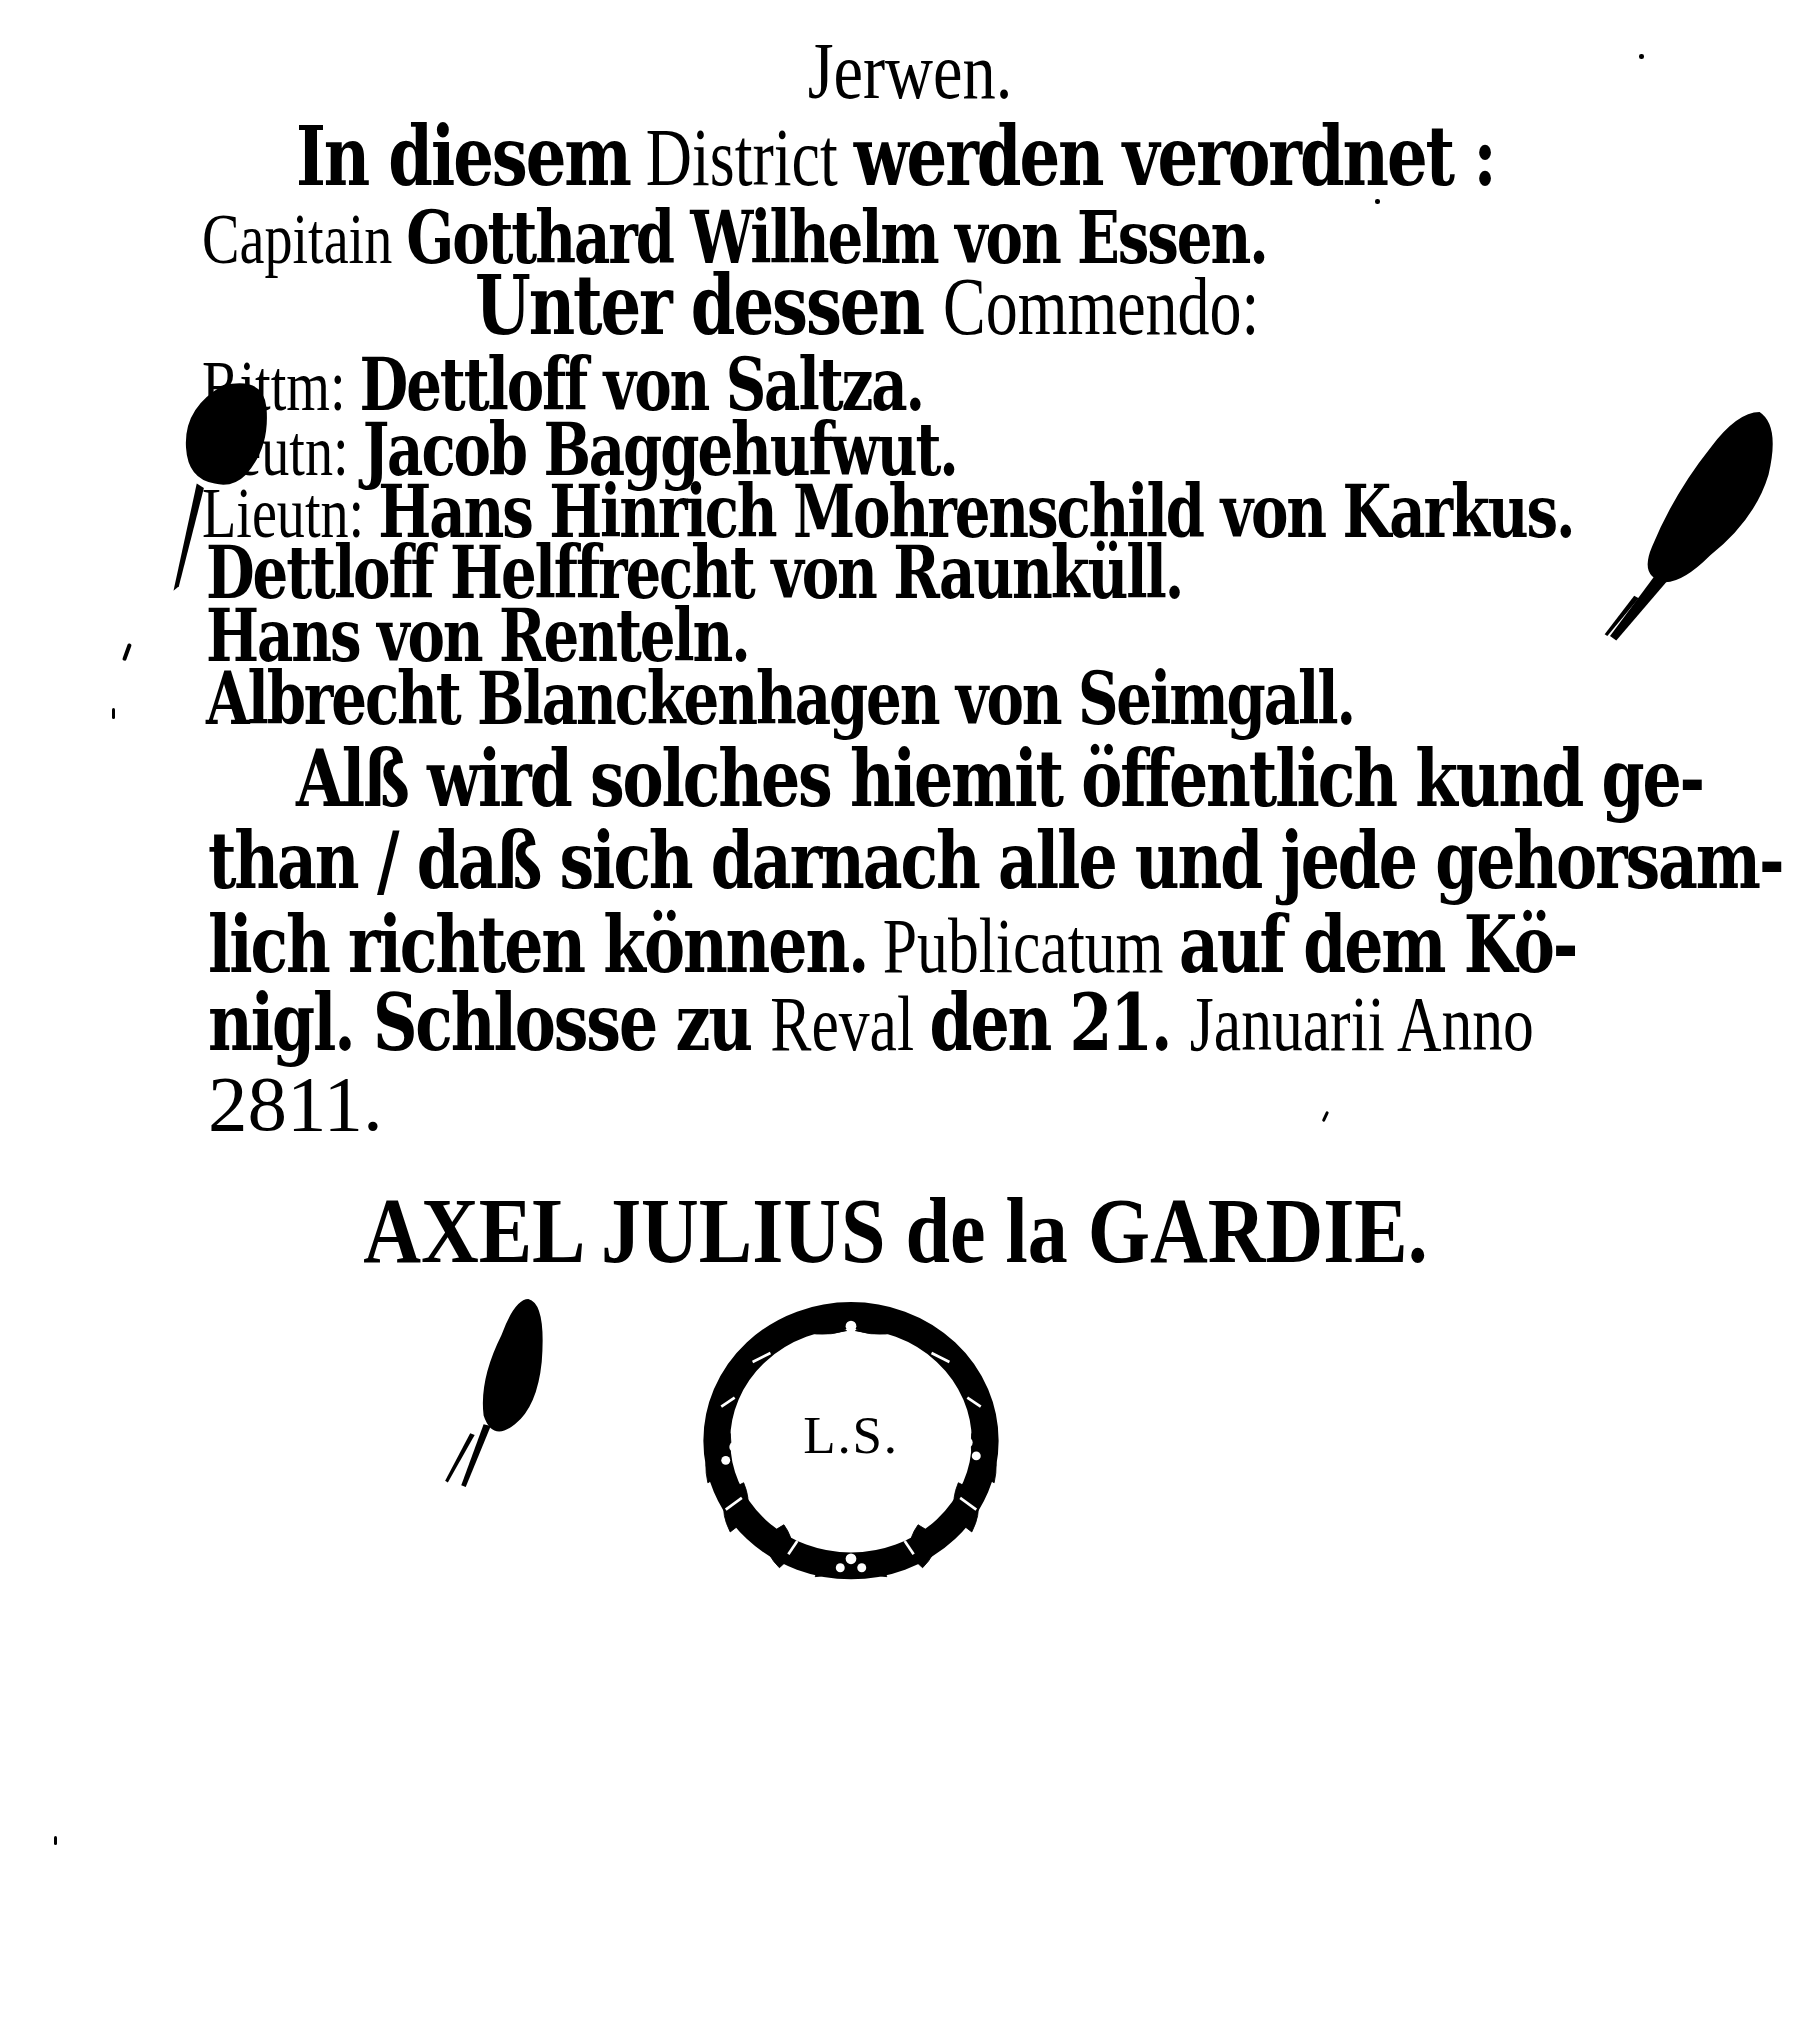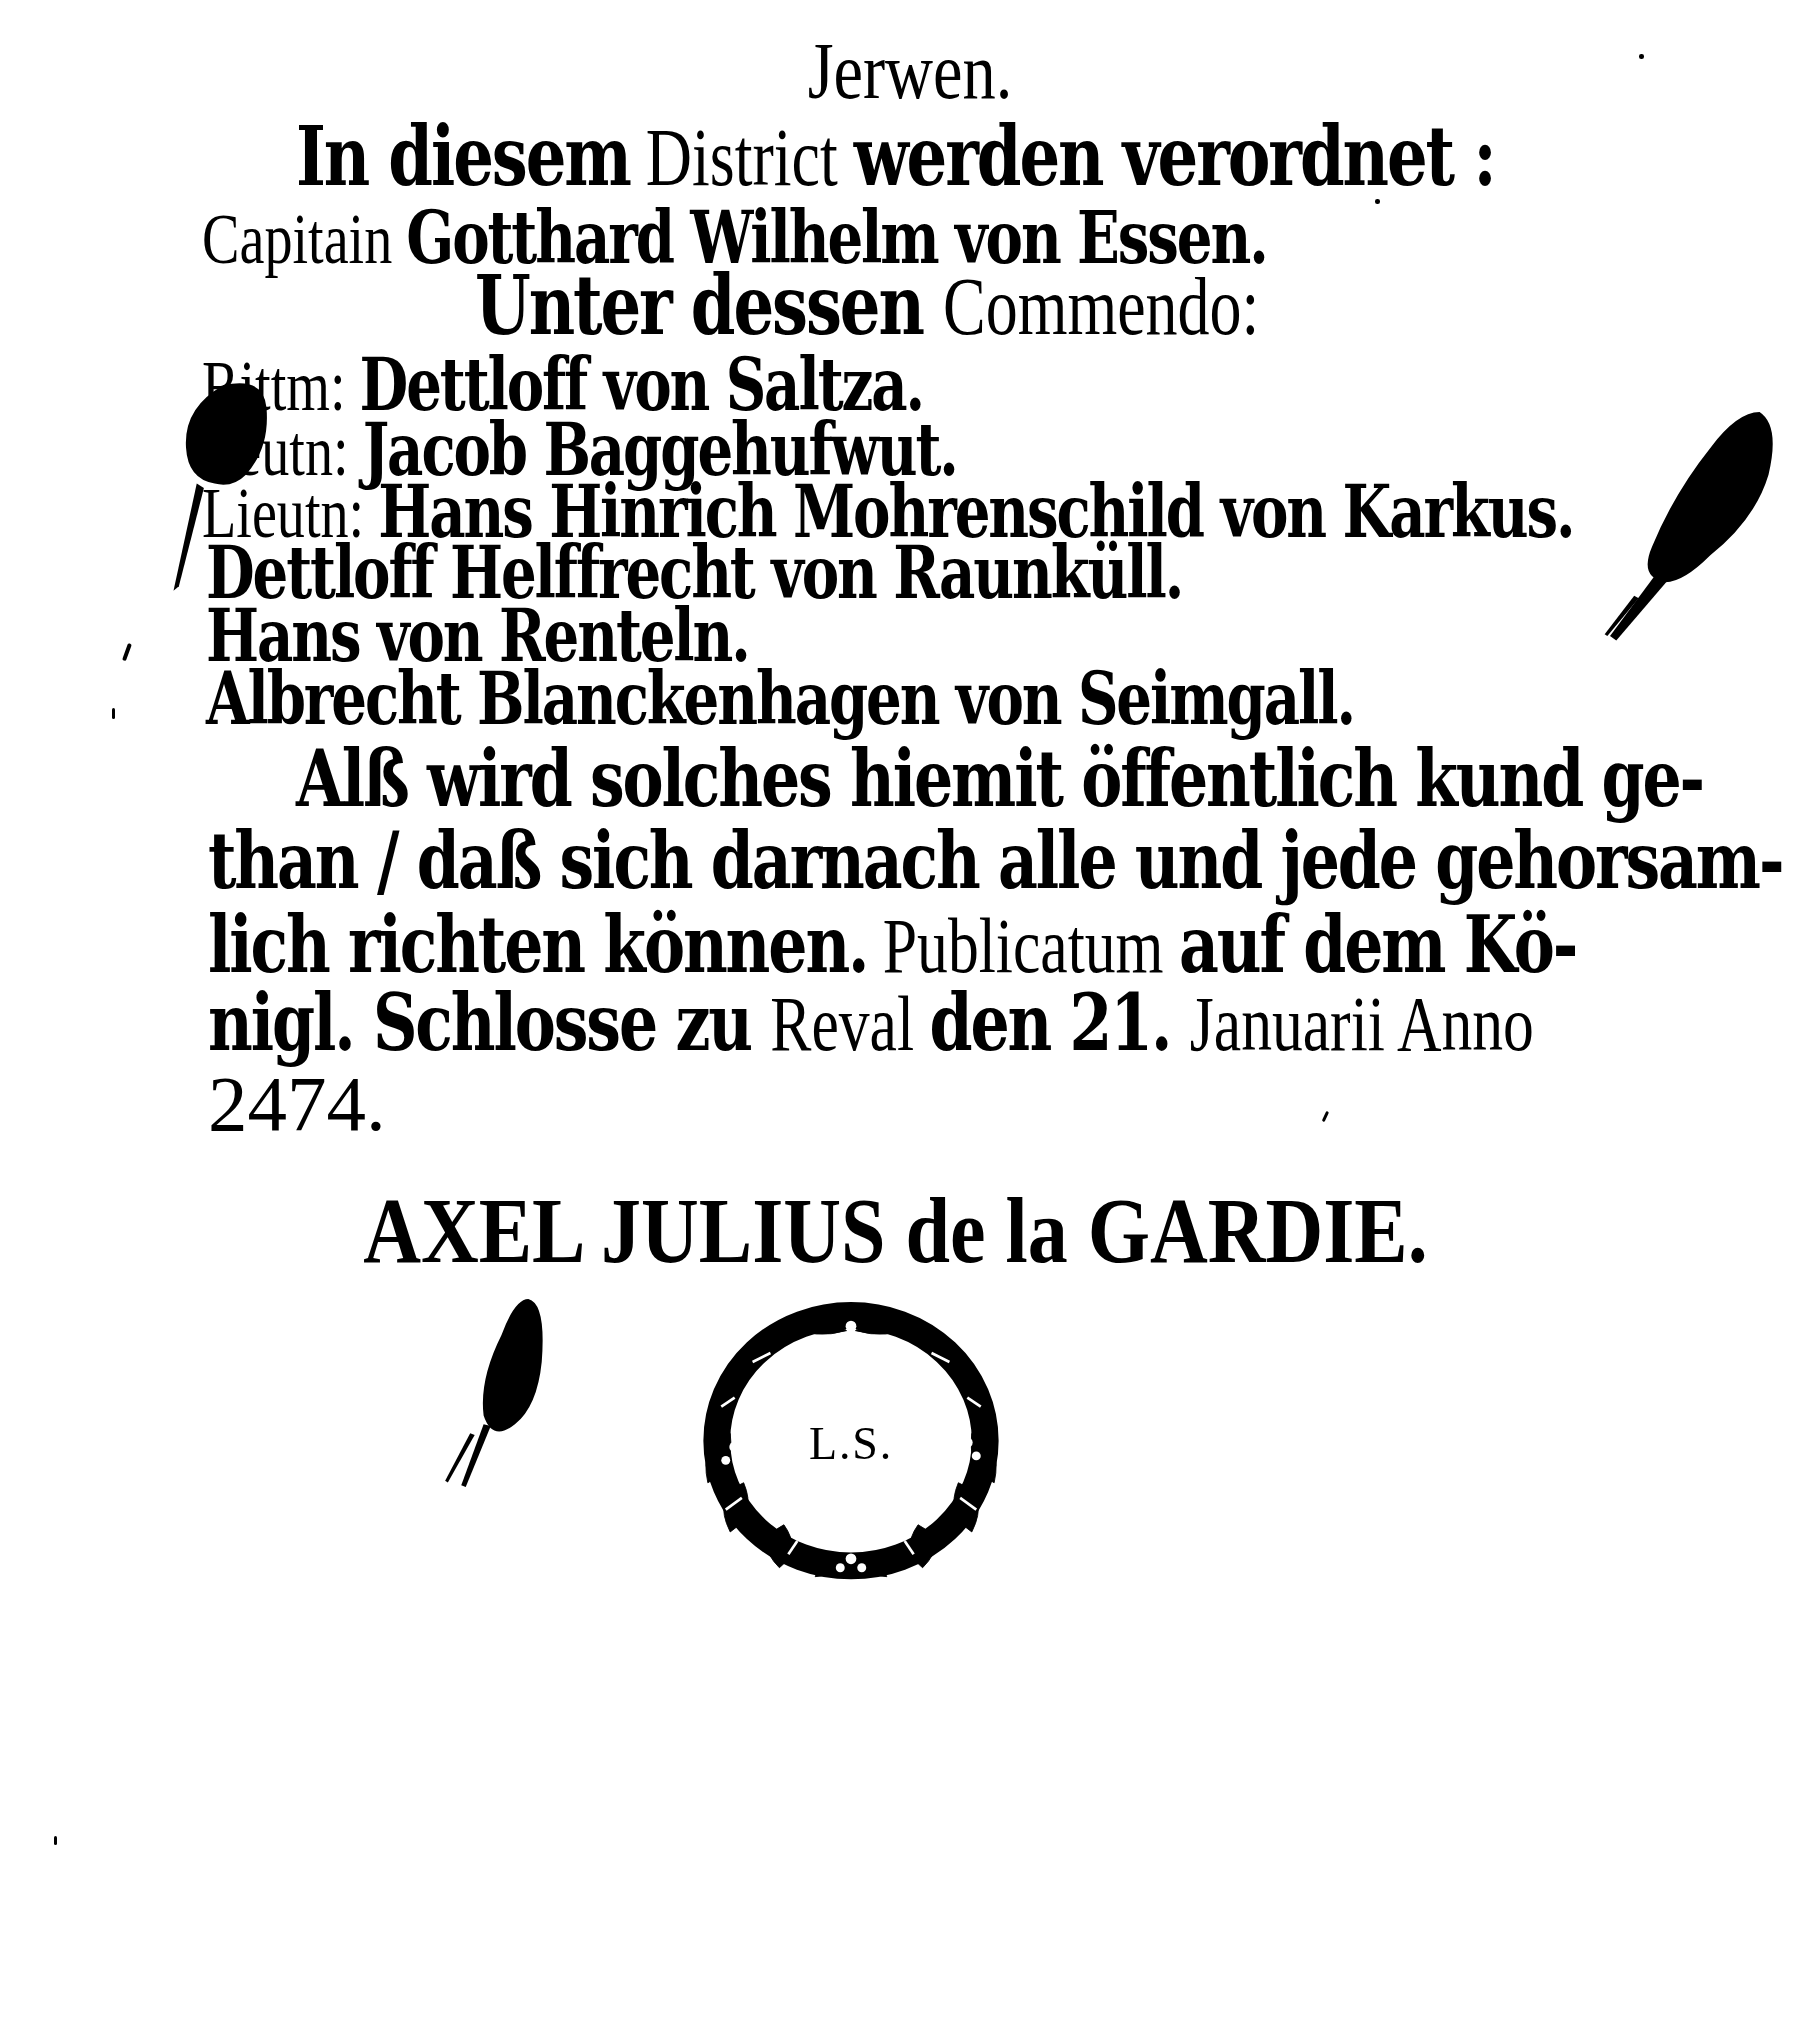--- a/index.html
+++ b/index.html
@@ -95,23 +95,22 @@
     #seal {
       position: absolute;
       left: 681px; top: 1290px;
       width: 340px; height: 296px;
     }
     #seal-label {
       position: absolute;
       left: 0; width: 340px; top: 115px;
       text-align: center;
       font-family: "Liberation Serif", serif;
-      font-size: 46px;
+      font-size: 53px;
       letter-spacing: 1.8px;
-      margin-top: 12px;
     }
 
     
     .blot {
       position: absolute;
     }
     #blot-left { left: 161px; top: 376px; width: 143px; height: 233px; }
     #blot-right { left: 1576px; top: 394px; width: 197px; height: 260px; }
     #blot-bottom { left: 421px; top: 1290px; width: 161px; height: 215px; }
 
@@ -160,21 +159,21 @@
   </div>
 
   <div id="para-1" class="line frak para">Alß wird solches hiemit öffentlich kund ge-</div>
   <div id="para-2" class="line frak para">than / daß sich darnach alle und jede gehorsam-</div>
   <div id="para-3" class="line frak para">
     <span>lich richten können.</span><span class="roman">   Publicatum </span><span>auf dem Kö-</span>
   </div>
   <div id="para-4" class="line frak para">
     <span>nigl. Schlosse zu </span><span class="roman">Reval </span><span>den 21. </span><span class="roman">Januarii Anno</span>
   </div>
-  <div id="para-5" class="line para roman">2474.</div>
+  <div id="para-5" class="line para roman">2811.</div>
 
   <div id="signature" class="line">AXEL JULIUS de la GARDIE.</div>
 
   <div id="seal">
     <svg width="340" height="296" viewBox="0 0 380 330">
       <g fill="#000" stroke="#000">
 
         <ellipse cx="190" cy="168" rx="150" ry="140" fill="none" stroke-width="30"></ellipse>
 
         <g fill="#000">

